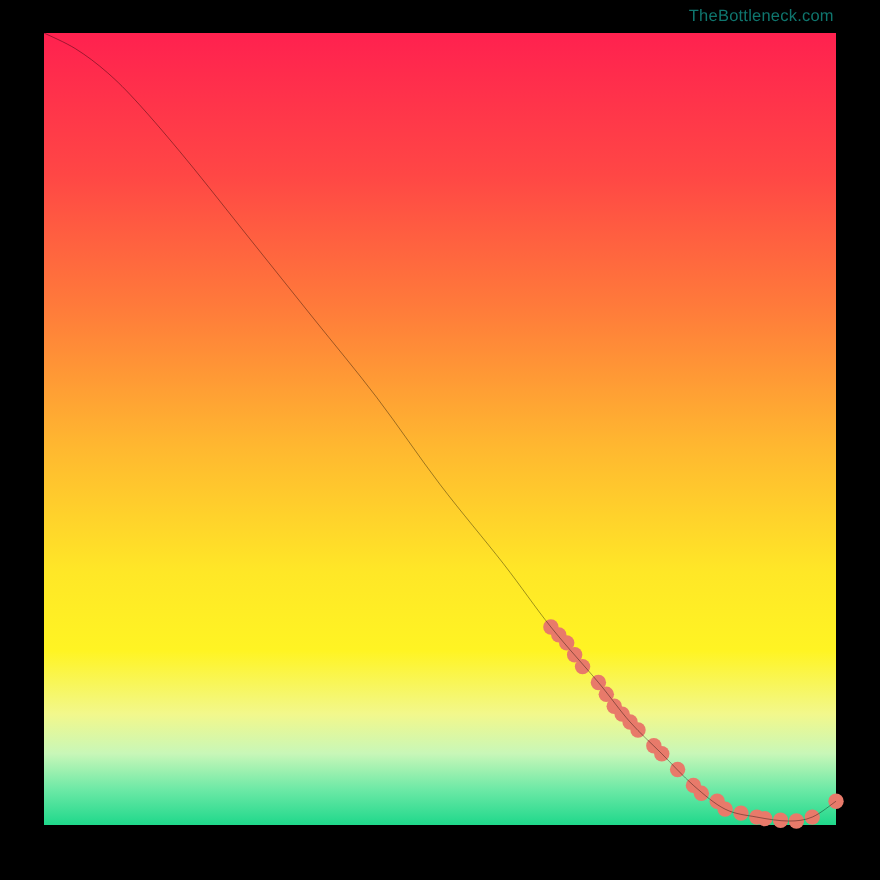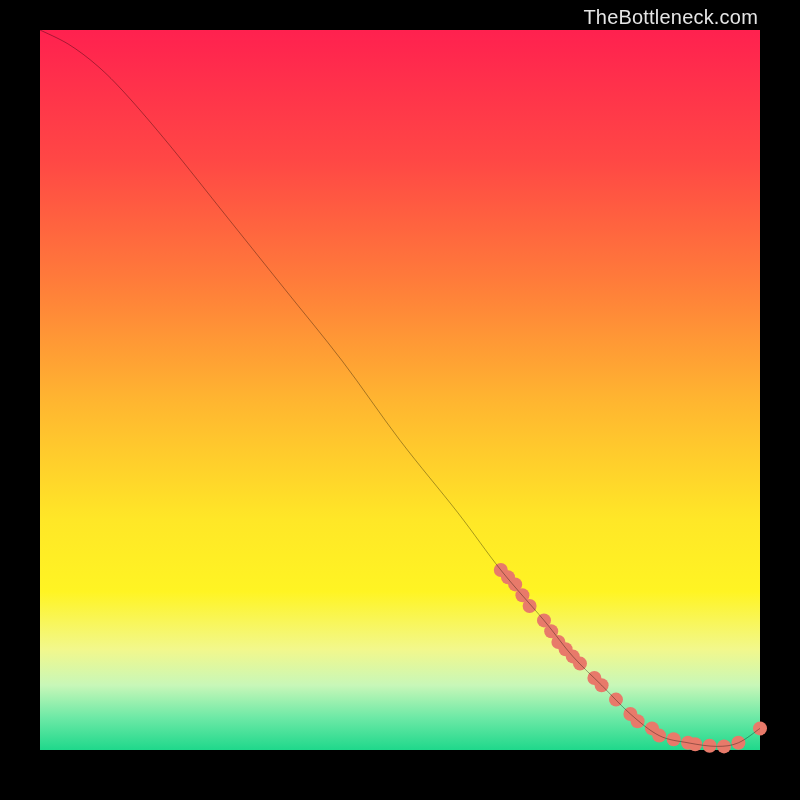--- a/index.html
+++ b/index.html
@@ -28,22 +28,22 @@
     position: absolute;
     left: 0;
     top: 0;
     width: 100%;
     height: 100%;
   }
   .watermark {
     position: absolute;
     top: 6px;
     right: 42px;
-    color: #e5e5e5;
-    font-size: 20px;
+    color: #0f766e;
+    font-size: 15px;
     letter-spacing: 0.2px;
     font-weight: 400;
   }
   svg.curve {
     position: absolute;
     left: 0;
     top: 0;
     width: 100%;
     height: 100%;
     overflow: visible;

